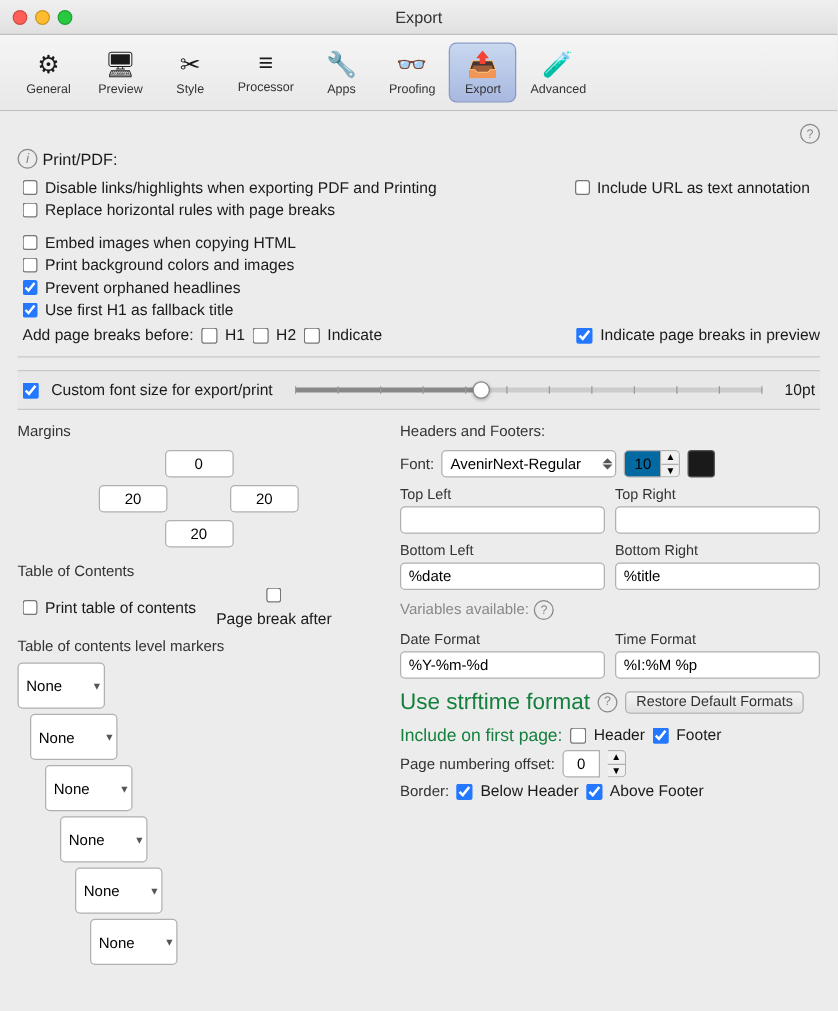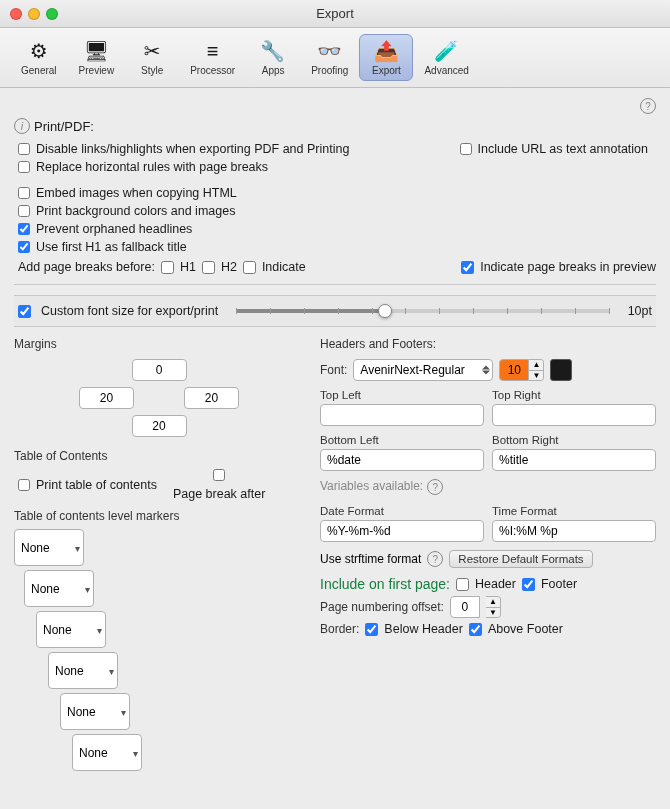--- a/index.html
+++ b/index.html
@@ -294,21 +294,21 @@
       display: flex;
       align-items: center;
     }
     .size-input {
       width: 30px;
       height: 22px;
       border: 1px solid #b0b0b0;
       border-radius: 4px 0 0 4px;
       text-align: center;
       font-size: 12px;
-      background: #f97316;
+      background: #0369a1;
     }
     .stepper-arrows {
       display: flex;
       flex-direction: column;
       height: 22px;
       border: 1px solid #b0b0b0;
       border-left: none;
       border-radius: 0 4px 4px 0;
       overflow: hidden;
     }
@@ -377,21 +377,21 @@
       padding: 0 6px;
       background: white;
     }
 
     .strftime-row {
       display: flex;
       align-items: center;
       gap: 6px;
       margin-bottom: 8px;
     }
-    .strftime-label { font-size: 12px; color: #000000; }
+    .strftime-label { font-size: 18px; color: #15803d; }
     .restore-btn {
       background: linear-gradient(to bottom, #f5f5f5, #e0e0e0);
       border: 1px solid #b0b0b0;
       border-radius: 4px;
       padding: 2px 8px;
       font-size: 11.5px;
       cursor: pointer;
       color: #333;
     }
 

